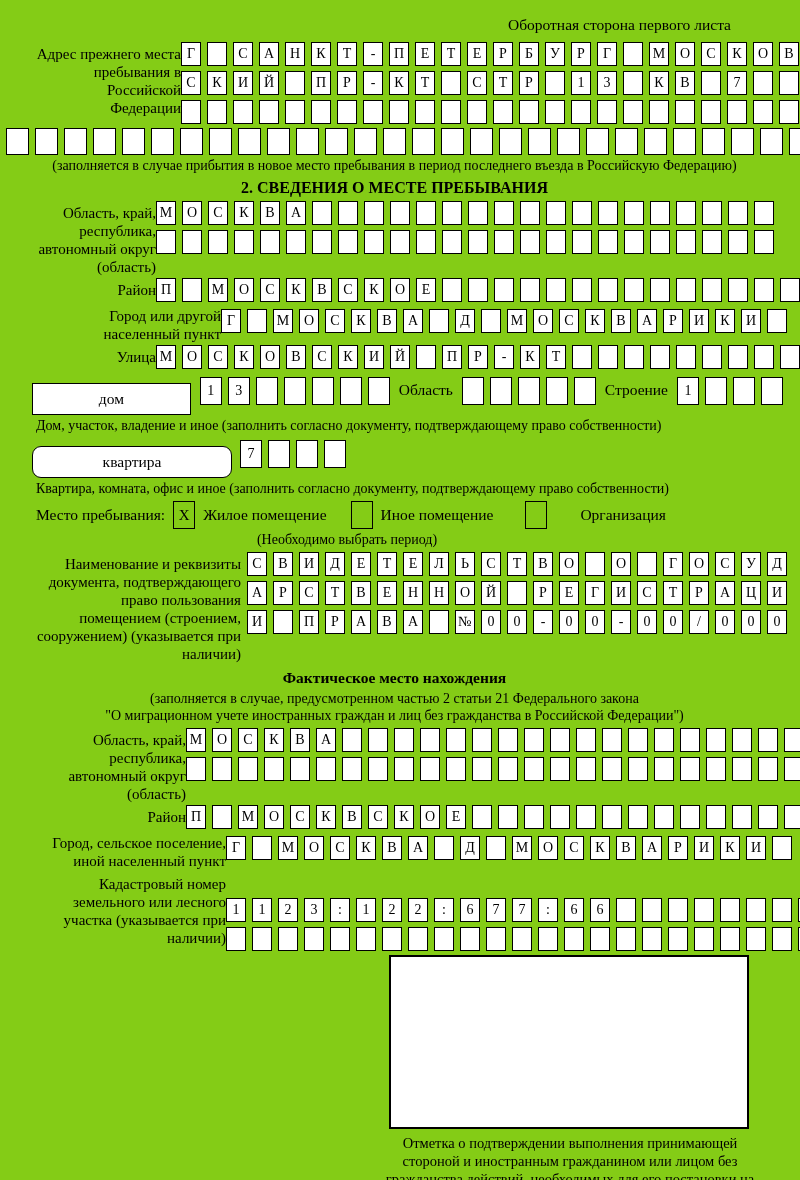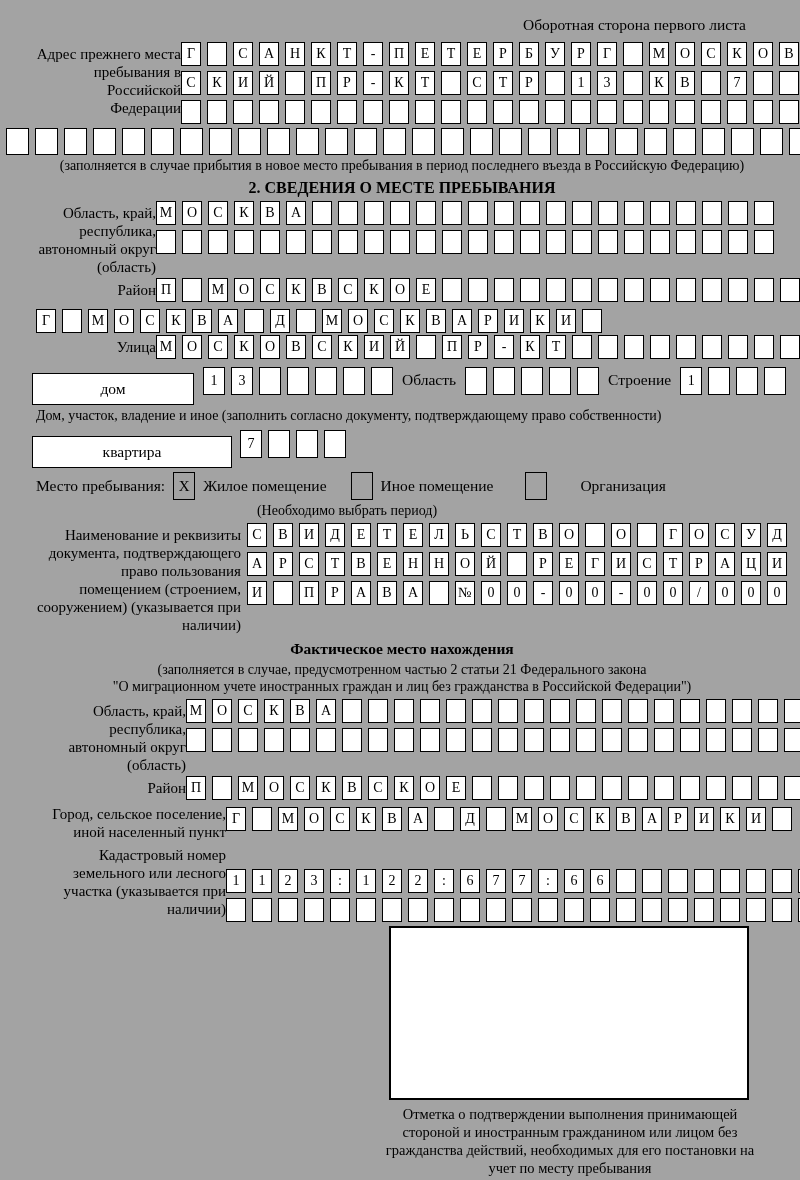--- a/index.html
+++ b/index.html
@@ -1,18 +1,18 @@
 <!DOCTYPE html>
 <html><head>
 <meta charset="utf-8">
 <style>
   html,body{margin:0;padding:0;background:#fff;}
   .page{
     position:relative;width:800px;height:1180px;box-sizing:border-box;
-    padding:8px 2px 0 6px;background:#a3a3a3;color:#000;
+    padding:8px 17px 0 6px;background:#84cc16;color:#000;
     font-family:"Liberation Serif","DejaVu Serif",serif;overflow:hidden;
   }
   .corner-note{ text-align:right;padding-right:52px;font-size:15.5px;margin-top:8px; }
   .frow{ display:flex;align-items:flex-start; }
   .flabel{ font-size:15px;line-height:18px;padding-top:3px;flex:0 0 auto;text-align:right; }
   .lw-145{width:145px;} .lw-120{width:120px;} .lw-150{width:150px;}
   .lw-185{width:185px;} .lw-190{width:190px;}
   .cellcol{ display:flex;flex-direction:column;gap:5px; }
   .cells{ display:flex;gap:6px; }
   .cell{
@@ -26,21 +26,21 @@
   .pad-l{padding-left:30px;}
   .caption{ font-size:14px;line-height:17px; }
   .caption.center{text-align:center;}
   .sec-title{ font-weight:bold;font-size:16px;text-align:center;margin:5px 0 4px 0; }
   .sub-title{ font-weight:bold;font-size:15.5px;text-align:center;margin:6px 0 3px 0; }
   .namedbox{
     border:1.5px solid #000;height:30px;display:flex;align-items:center;justify-content:center;
     font-size:15.5px;background:#fff;margin-top:8px;
   }
   .house-box{width:160px;margin-right:9px;}
-  .apt-box{width:198px;margin-right:8px;}
+  .apt-box{width:198px;margin-right:8px;border-radius:9px;}
   .inline-lbl{ font-size:15.5px;line-height:30px;margin:0 9px;white-space:nowrap; }
   .stay-row{ display:flex;align-items:center;font-size:15.5px; }
   .checkbox{
     width:20px;height:26px;border:1.5px solid #000;display:inline-flex;
     align-items:center;justify-content:center;font-size:15px;margin:0 8px;
   }
   .stay-note{ margin-left:196px;width:290px;text-align:center; }
   .stamp-box{ margin-left:383px;width:356px;height:170px;border:2px solid #000;background:#fff; }
   .stamp-caption{ margin-left:368px;width:392px;text-align:center;font-size:14.5px;line-height:18px;margin-top:5px; }
 </style>
@@ -251,20 +251,21 @@
         <span class="cell"></span>
         <span class="cell"></span>
         <span class="cell"></span>
         <span class="cell"></span>
         <span class="cell"></span>
         <span class="cell"></span>
       </div>
   </div>
 
   <div class="frow pad-l mt2">
+    <div class="flabel lw-185">Город или другой населенный пункт</div>
     <div class="cells" style="margin-top:5px">
         <span class="cell">Г</span>
         <span class="cell"></span>
         <span class="cell">М</span>
         <span class="cell">О</span>
         <span class="cell">С</span>
         <span class="cell">К</span>
         <span class="cell">В</span>
         <span class="cell">А</span>
         <span class="cell"></span>
@@ -346,20 +347,21 @@
 
   <div class="frow mt4" style="padding-left:26px">
     <div class="namedbox apt-box">квартира</div>
     <div class="cells med" style="margin-top:2px">
         <span class="cell">7</span>
         <span class="cell"></span>
         <span class="cell"></span>
         <span class="cell"></span>
       </div>
   </div>
+  <div class="caption pad-l mt2">Квартира, комната, офис и иное (заполнить согласно документу, подтверждающему право собственности)</div>
 
   <div class="stay-row pad-l mt4">
     <span>Место пребывания:</span>
     <span class="checkbox">X</span>
     <span>Жилое помещение</span>
     <span class="checkbox" style="margin-left:24px"></span>
     <span>Иное помещение</span>
     <span class="checkbox" style="margin-left:32px"></span>
     <span style="margin-left:25px">Организация</span>
   </div>

